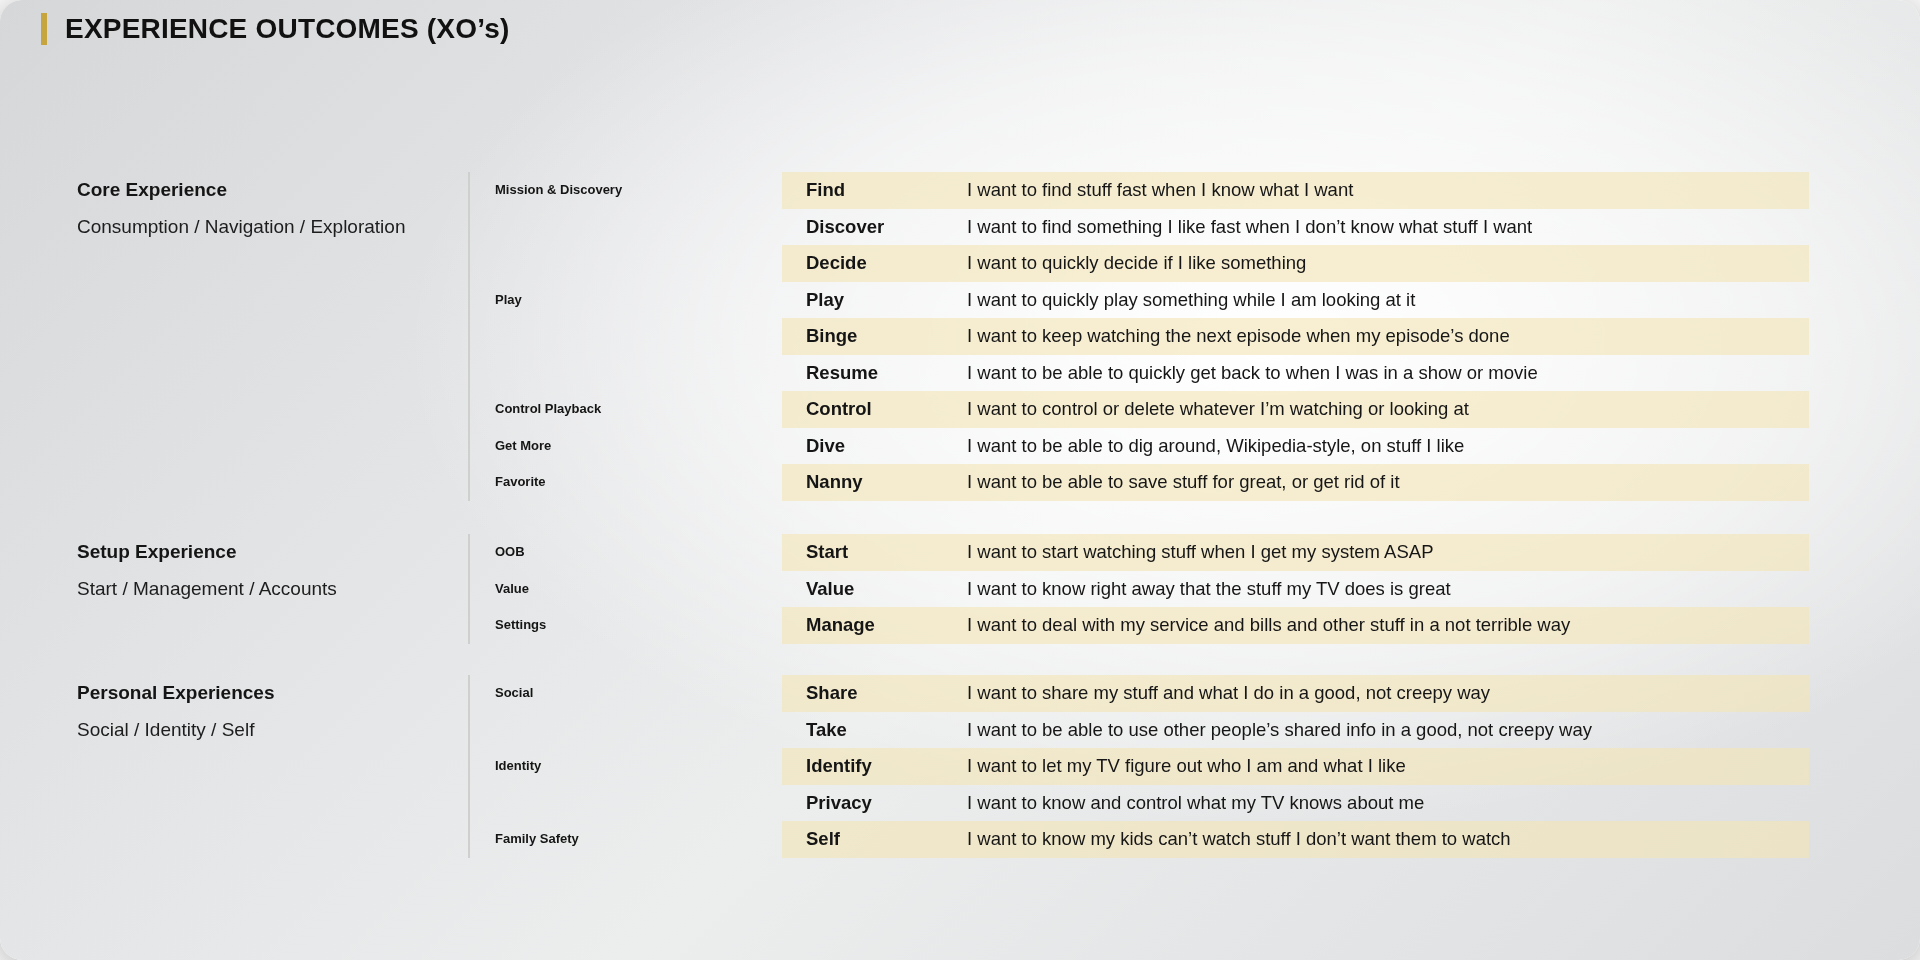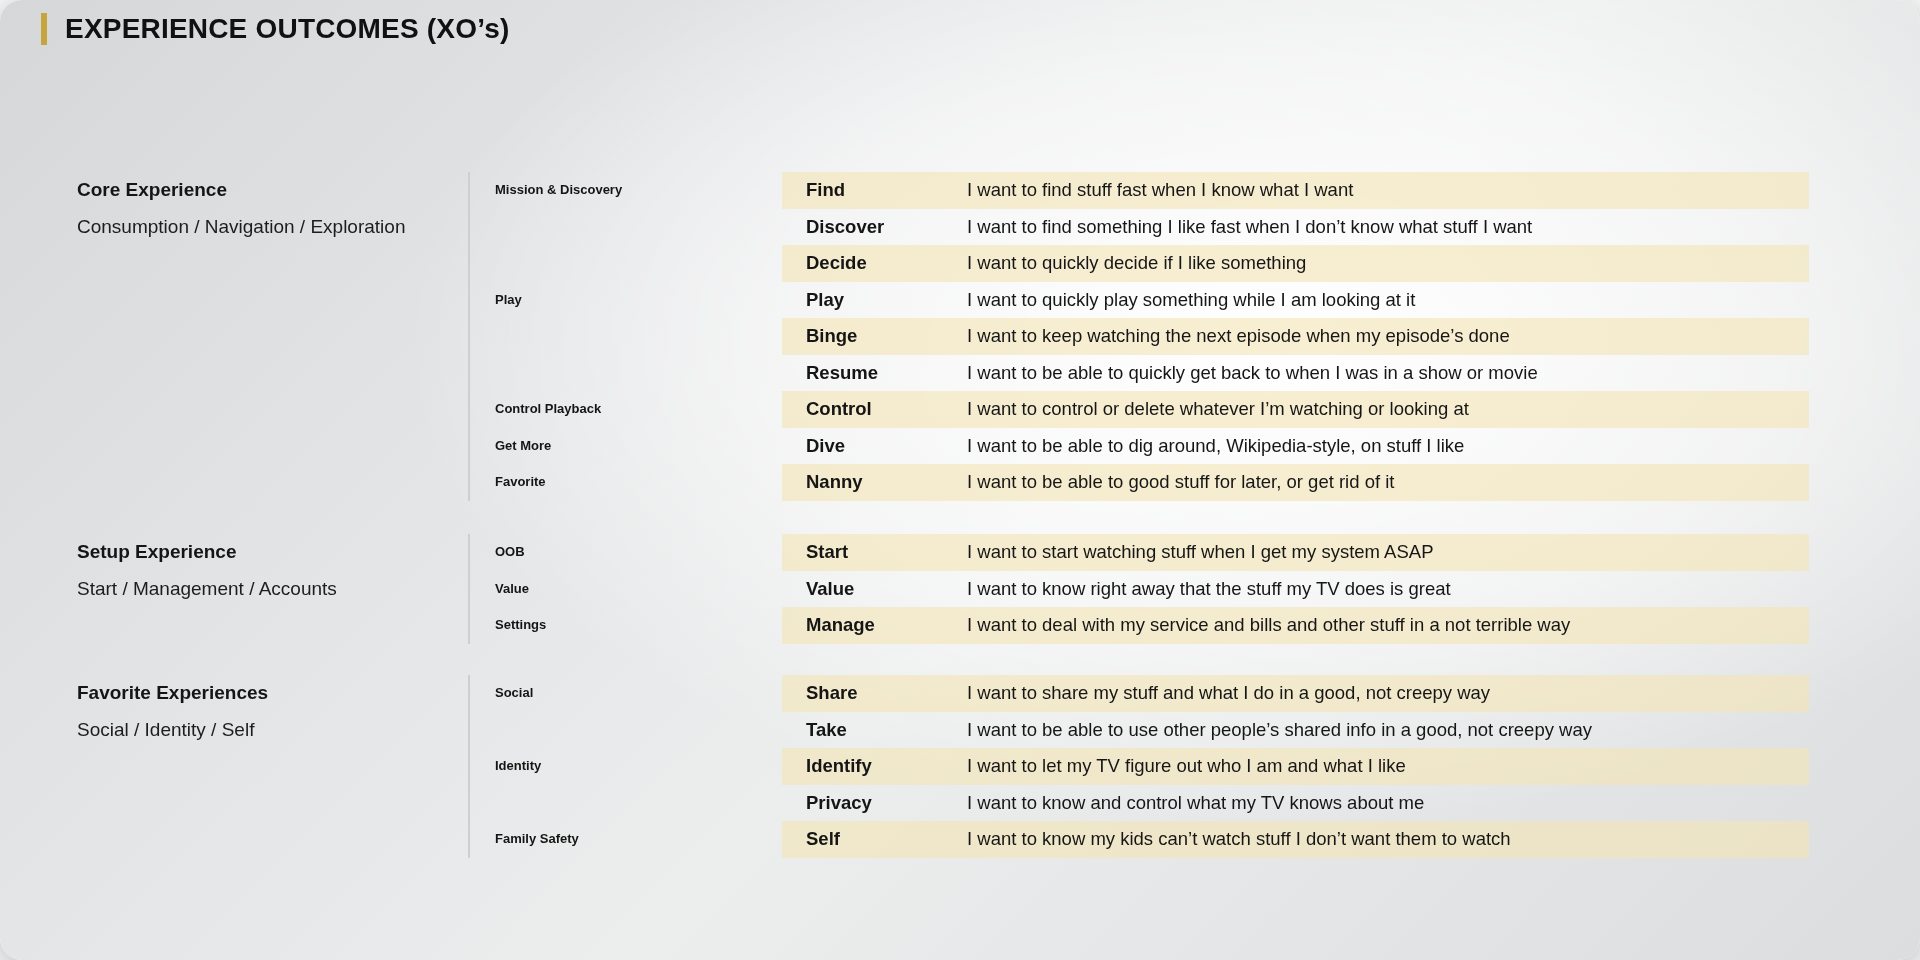--- a/index.html
+++ b/index.html
@@ -181,21 +181,21 @@
           </div>
           <div class="row">
             <div class="category">Get More</div>
             <div class="keyword">Dive</div>
             <div class="description">I want to be able to dig around, Wikipedia-style, on stuff I like</div>
           </div>
           <div class="row shaded">
             <div class="band"></div>
             <div class="category">Favorite</div>
             <div class="keyword">Nanny</div>
-            <div class="description">I want to be able to good stuff for later, or get rid of it</div>
+            <div class="description">I want to be able to save stuff for great, or get rid of it</div>
           </div>
         </div>
   </div>
       <div class="section">
     <div class="section-label">
       <div class="name">Setup Experience</div>
       <div class="subtitle">Start / Management / Accounts</div>
     </div>
     <div class="divider" style="height: 109.5px;"></div>
     <div class="rows">
@@ -213,21 +213,21 @@
           <div class="row shaded">
             <div class="band"></div>
             <div class="category">Settings</div>
             <div class="keyword">Manage</div>
             <div class="description">I want to deal with my service and bills and other stuff in a not terrible way</div>
           </div>
         </div>
   </div>
       <div class="section">
     <div class="section-label">
-      <div class="name">Favorite Experiences</div>
+      <div class="name">Personal Experiences</div>
       <div class="subtitle">Social / Identity / Self</div>
     </div>
     <div class="divider" style="height: 182.5px;"></div>
     <div class="rows">
           <div class="row shaded">
             <div class="band"></div>
             <div class="category">Social</div>
             <div class="keyword">Share</div>
             <div class="description">I want to share my stuff and what I do in a good, not creepy way</div>
           </div>

